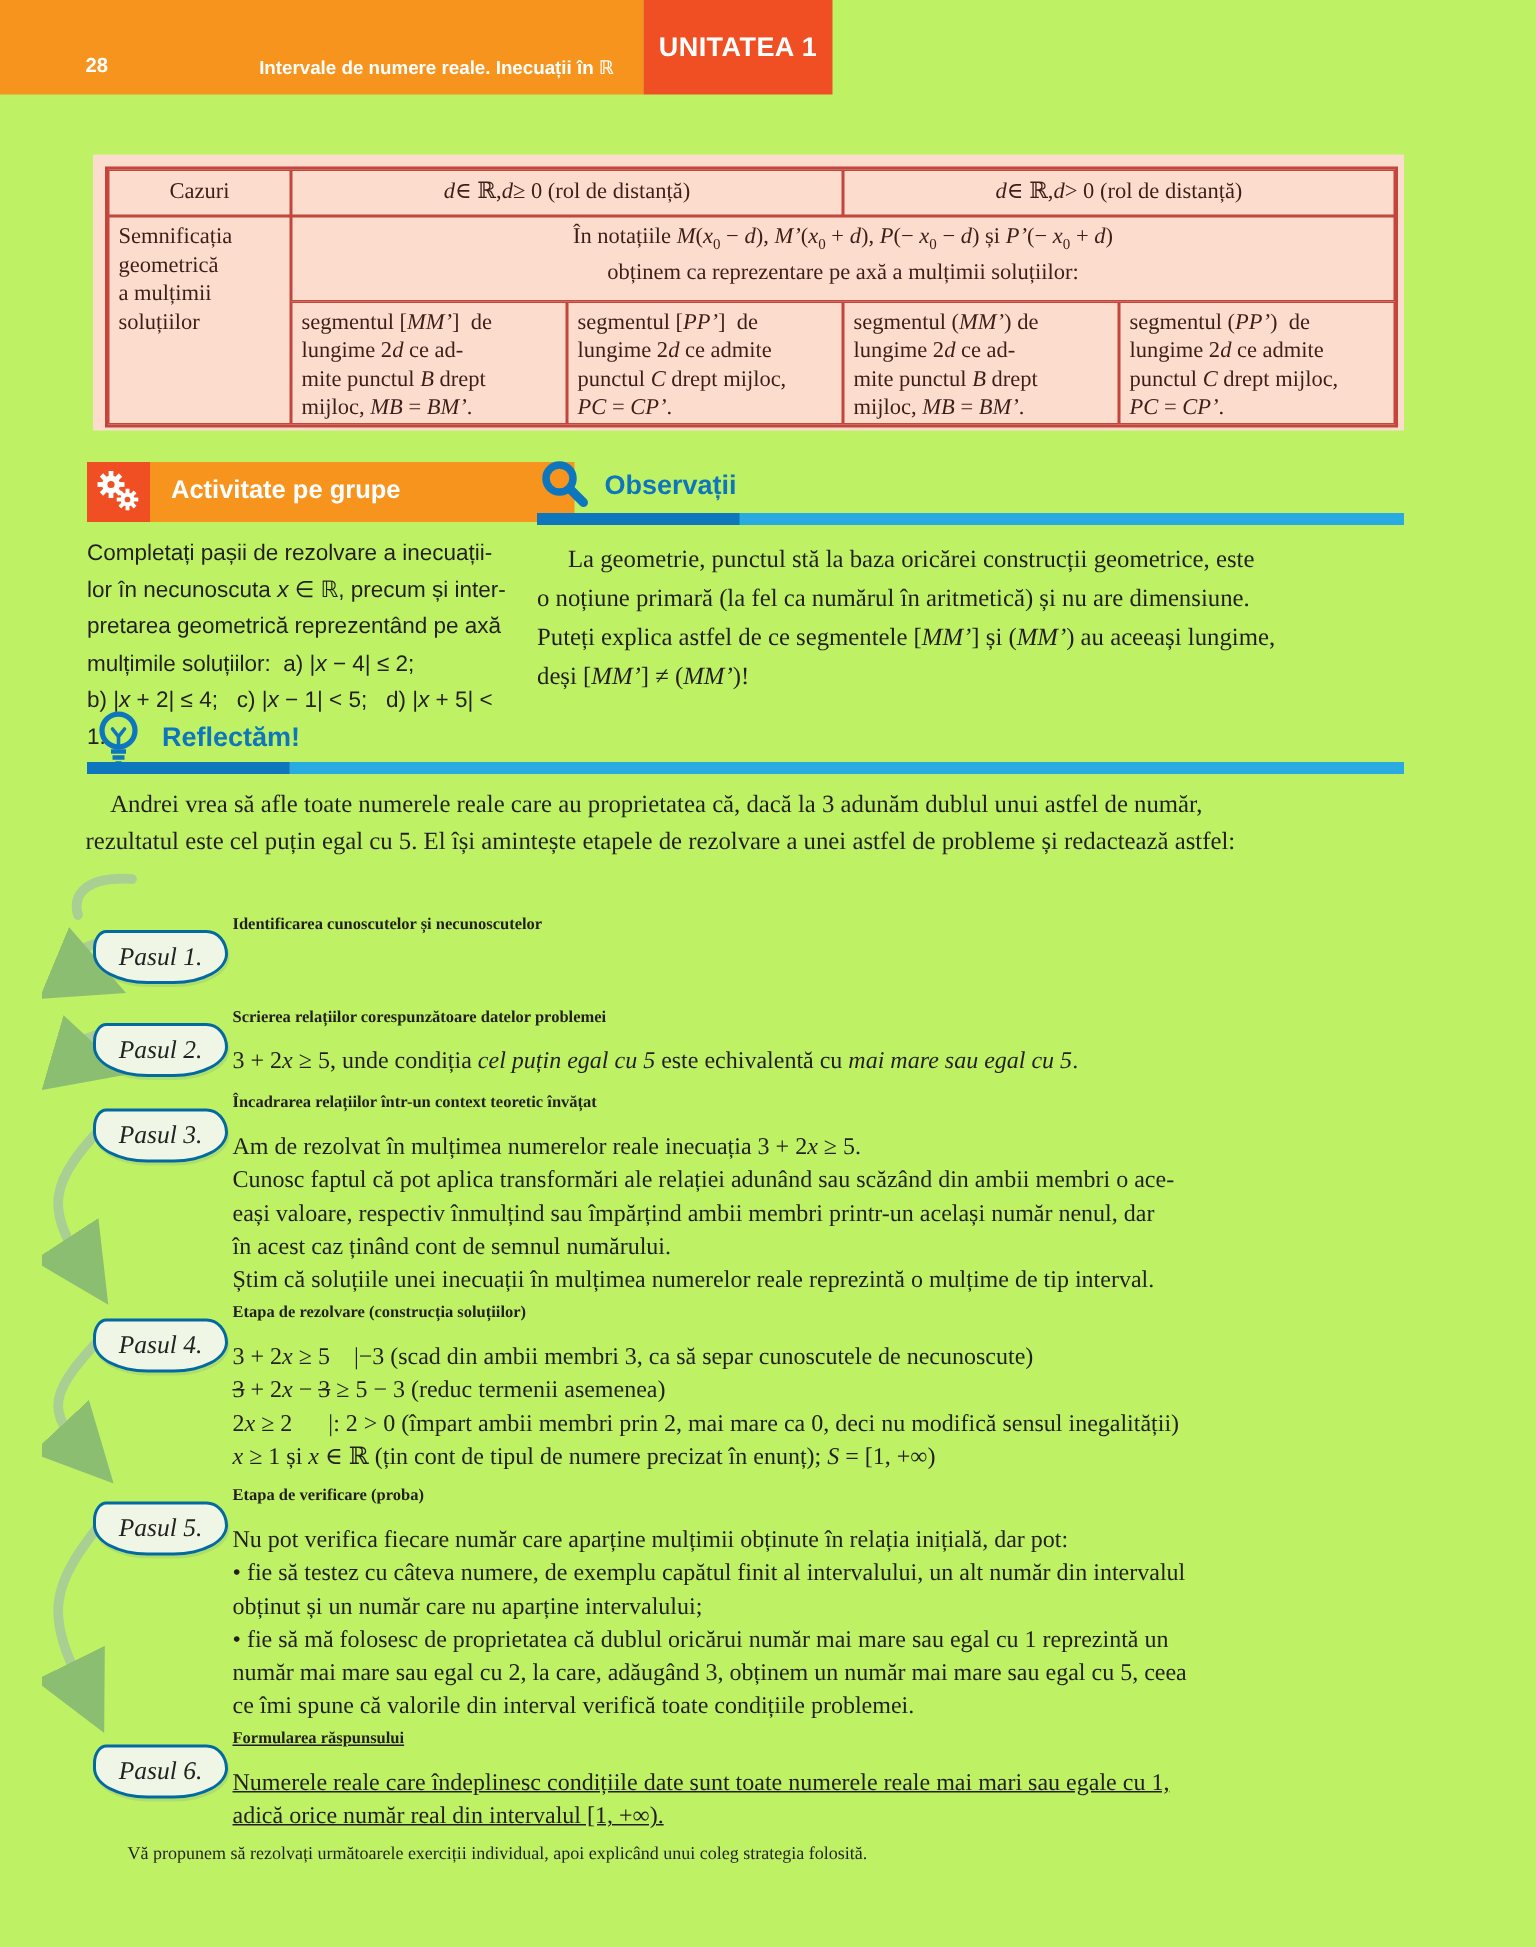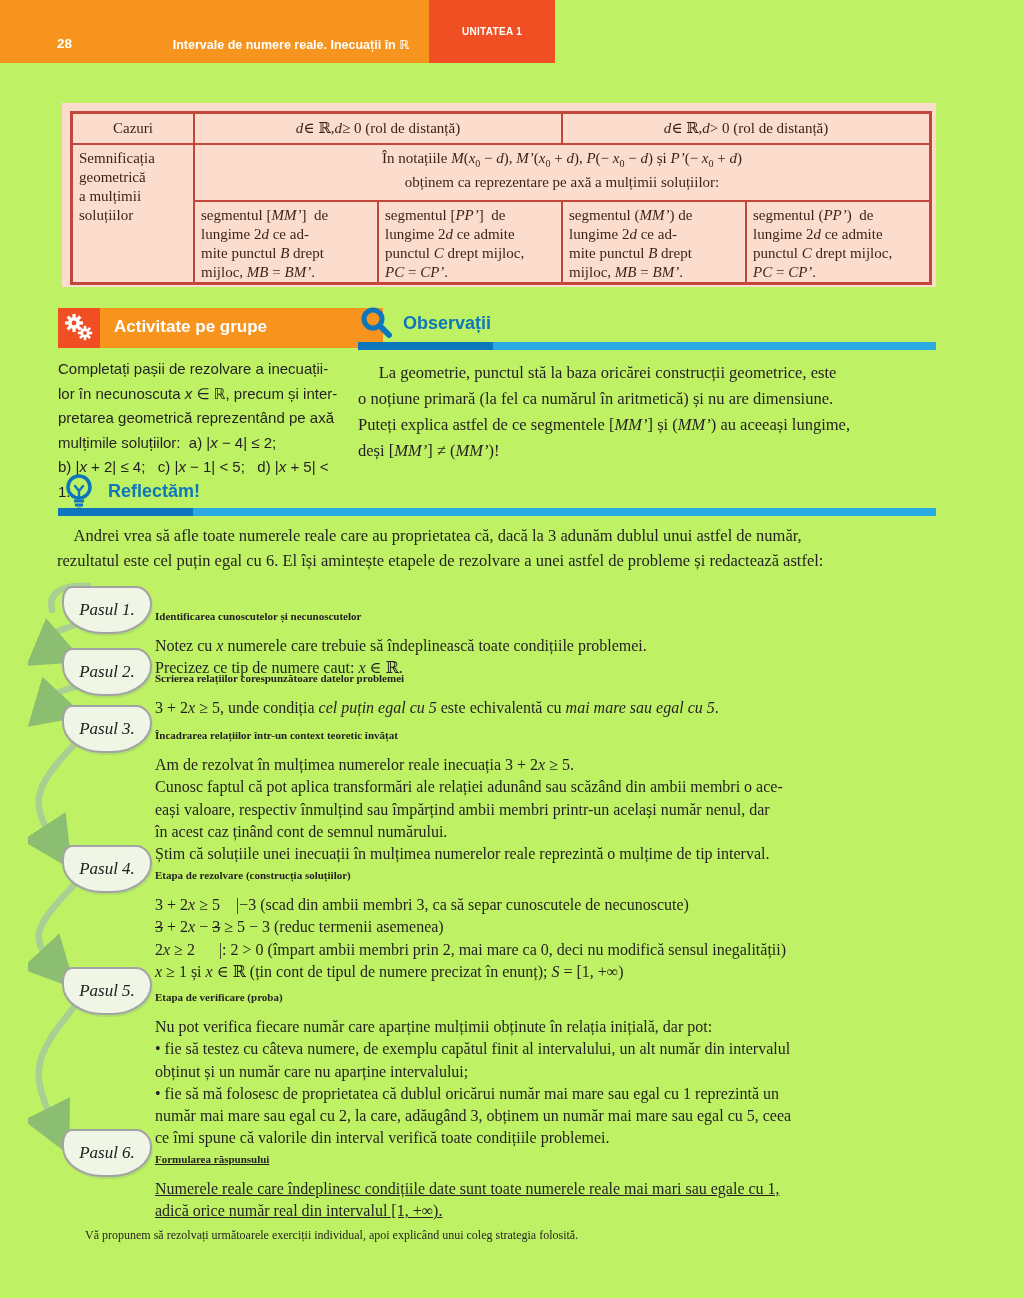--- a/index.html
+++ b/index.html
@@ -8,21 +8,21 @@
     position:relative; width:1024px; height:1298px; background:#bef264;
     font-family:"Liberation Serif","DejaVu Serif",serif; color:#231f20; overflow:hidden;
   }
   
   .header-bar { position:absolute; left:0; top:0; width:429px; height:63px; background:#f6941e; }
   .unit-tab { position:absolute; left:429px; top:0; width:126px; height:63px; background:#f04e23;
     display:flex; align-items:center; justify-content:center; }
   .hdr-txt { font-family:"Liberation Sans","DejaVu Sans",sans-serif; color:#ffffff; font-weight:bold; }
   .page-num { position:absolute; left:57px; top:36px; font-size:13.5px; }
   .chapter { position:absolute; left:160px; top:37px; width:262px; text-align:center; font-size:12.5px; }
-  .unit-label { font-size:10px; letter-spacing:.3px; }
+  .unit-label { font-size:18px; letter-spacing:.3px; }
 
   
   .table-panel { position:absolute; left:62px; top:103px; width:874px; height:184px; background:#fbdccd; }
   .rtable { position:absolute; left:8px; top:8px; display:grid;
     grid-template-columns:122px 184px 184px 184px 184px;
     grid-template-rows:31px 57px 82px;
     border:2px solid #c2463c; background:#fbdccd; }
   .rtable .cell { border:1px solid #c2463c; font-size:15px; line-height:19px; padding:4px 6px; color:#3b1e18; }
   .c-cazuri { grid-column:1; grid-row:1; display:flex; align-items:center; justify-content:center; font-size:15.5px; }
   .c-h1 { grid-column:2 / span 2; grid-row:1; display:flex; align-items:center; justify-content:center; font-size:15.5px; }
@@ -51,25 +51,25 @@
   .rule { position:absolute; height:8px; background:#29abe2; }
   .rule .dark { position:absolute; left:0; top:0; height:8px; width:135px; background:#0e76bc; }
 
   .obs-body { position:absolute; left:358px; top:360px; width:580px; font-size:16.5px; }
   .obs-body .line { line-height:26px; }
 
   .refl-intro { position:absolute; left:57px; top:523px; width:880px; font-size:16.5px; }
   .refl-intro .line { line-height:25px; }
 
   
-  .oval { position:absolute; left:62px; width:90px; height:48px; background:#eff6e5;
-    border:2px solid #a3a3a3; border-radius:10px 16px 45% 45% / 14px 18px 62% 62%;
+  .oval { position:absolute; left:62px; width:90px; height:36px; background:#eff6e5;
+    border:2px solid #0369a1; border-radius:10px 16px 45% 45% / 14px 18px 62% 62%;
     display:flex; align-items:center; justify-content:center;
     font-style:italic; font-size:17px; color:#222222;
-    box-shadow:1px 2px 0 rgba(150,190,120,.35); }
+    box-shadow:1px 2px 0 rgba(150,190,120,.35);margin-top:34px; }
   .step { position:absolute; left:155px; width:784px; }
   .step .title { font-weight:bold; font-size:11px; line-height:21px;margin-top:16px; }
   .step .lines { margin-top:8px; }
   .step .line { font-size:16px; line-height:22.3px; }
   s { text-decoration:line-through; }
 
   .footer-line { position:absolute; left:85px; top:1228px; width:870px; font-size:12px; }
 
   .swoosh { position:absolute; left:28px; top:580px; }
 </style>
@@ -170,21 +170,21 @@
     <line x1="12" y1="28" x2="22" y2="28" stroke="#0e76bc" stroke-width="3"></line>
     <line x1="13" y1="32" x2="21" y2="32" stroke="#0e76bc" stroke-width="3"></line>
     <line x1="15" y1="36" x2="19" y2="36" stroke="#0e76bc" stroke-width="3"></line>
   </svg>
   <div class="blue-head" style="left:108px; top:481px;">Reflectăm!</div>
   <div class="rule" style="left:58px; top:508px; width:878px;">
       <div class="dark"></div>
     </div>
   <div class="refl-intro">
       <div class="line">&nbsp;&nbsp;&nbsp;&nbsp;Andrei vrea să afle toate numerele reale care au proprietatea că, dacă la 3 adunăm dublul unui astfel de număr,</div>
-      <div class="line">rezultatul este cel puțin egal cu 6. El își amintește etapele de rezolvare a unei astfel de probleme și redactează astfel:</div>
+      <div class="line">rezultatul este cel puțin egal cu 5. El își amintește etapele de rezolvare a unei astfel de probleme și redactează astfel:</div>
     </div>
 
   <svg class="swoosh" width="85" height="620" viewBox="0 0 85 620">
     <defs>
       <marker id="ah" markerWidth="8" markerHeight="8" refX="4" refY="4" orient="auto">
         <path d="M0,0 L8,4 L0,8 Z" fill="#8cbe72"></path>
       </marker>
     </defs>
     <g fill="none" stroke="#a9cf92" stroke-width="6.5" stroke-linecap="round">
       <path d="M 60,6 C 30,4 20,16 24,30"></path>
@@ -192,24 +192,20 @@
       <path d="M 50,106 C 8,118 8,122 32,129" marker-end="url(#ah)"></path>
       <path d="M 47,164 C 2,210 2,225 30,268" marker-end="url(#ah)"></path>
       <path d="M 47,304 C 2,350 2,360 30,390" marker-end="url(#ah)"></path>
       <path d="M 47,426 C 2,480 2,495 30,552" marker-end="url(#ah)"></path>
     </g>
   </svg>
 
   <div class="oval" style="top:586px;">Pasul 1.</div>
   <div class="step" style="top:590px;">
     <div class="title">Identificarea cunoscutelor și necunoscutelor</div>
-    <div class="lines">
-        <div class="line">Notez cu <i>x</i> numerele care trebuie să îndeplinească toate condițiile problemei.</div>
-        <div class="line">Precizez ce tip de numere caut: <i>x</i> ∈ ℝ.</div>
-      </div>
   </div>
 
   <div class="oval" style="top:648px;">Pasul 2.</div>
   <div class="step" style="top:652px;">
     <div class="title">Scrierea relațiilor corespunzătoare datelor problemei</div>
     <div class="lines">
         <div class="line">3 + 2<i>x</i> ≥ 5, unde condiția <i>cel puțin egal cu 5</i> este echivalentă cu <i>mai mare sau egal cu 5</i>.</div>
       </div>
   </div>
 

